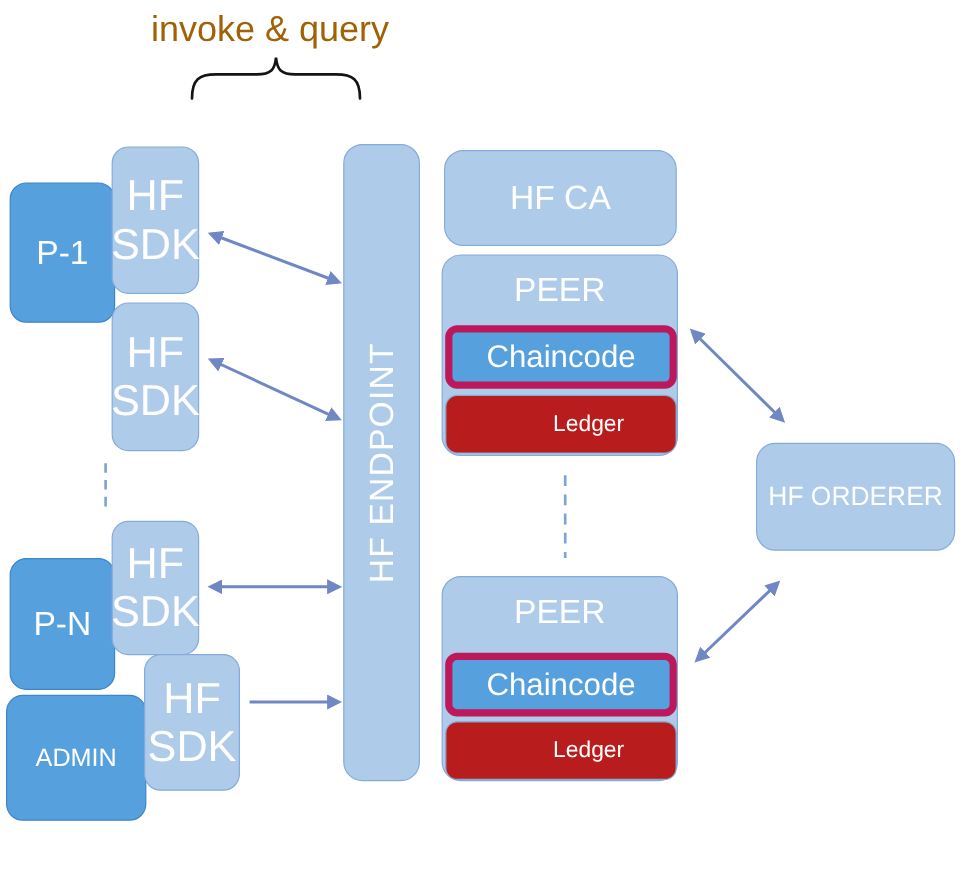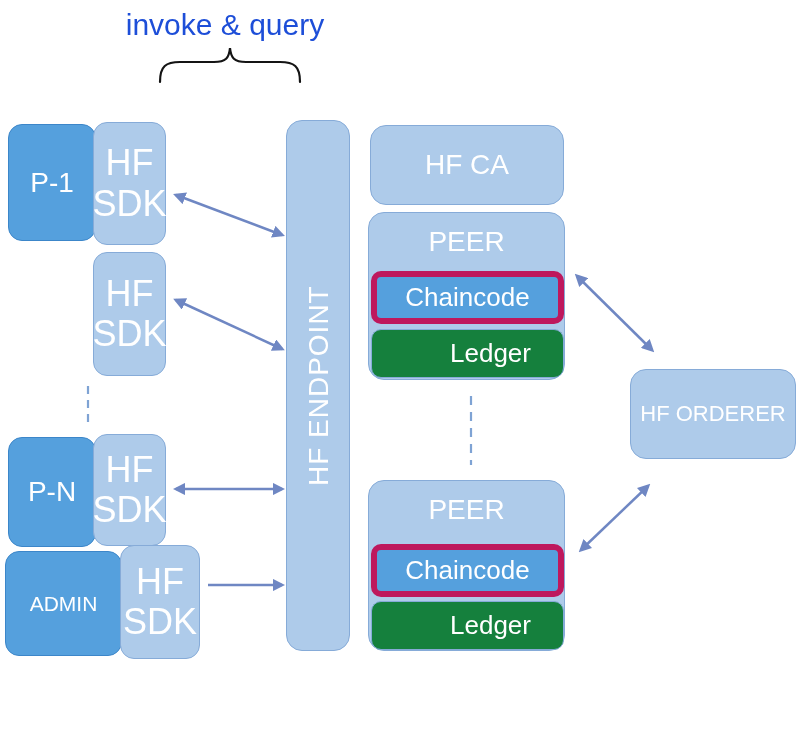--- a/index.html
+++ b/index.html
@@ -5,21 +5,21 @@
   * { margin:0; padding:0; box-sizing:border-box; }
   html,body { background:#ffffff; font-family:"Liberation Sans", sans-serif; }
   .canvas { position:relative; width:800px; height:729px; background:#ffffff; overflow:hidden; }
 
   .box { position:absolute; display:flex; align-items:center; justify-content:center;
          text-align:center; color:#ffffff; line-height:1.12; }
 
   .dark  { background:#55A0DD; border:1.5px solid #3C86C9; border-radius:14px; }
   .light { background:#AECBEA; border:1.5px solid #86ABD8; border-radius:14px; }
 
-  .client { font-size:28px; }
+  .client { font-size:28px;margin-top:28px; }
   .sdk    { font-size:36px; z-index:3; }
 
   .p1  { left:8px;  top:124px; width:88px;  height:117px; z-index:2; }
   .p1s { left:93px; top:122px; width:73px;  height:123px; }
   .p2  { left:8px;  top:255px; width:88px;  height:123px; z-index:2; }
   .p2s { left:93px; top:252px; width:73px;  height:124px; }
   .pn  { left:8px;  top:437px; width:88px;  height:110px; z-index:2; }
   .pns { left:93px; top:434px; width:73px;  height:112px; }
   .adm { left:5px;  top:551px; width:117px; height:105px; font-size:21px; z-index:2; }
   .adms{ left:120px;top:545px; width:80px;  height:114px; }
@@ -31,27 +31,27 @@
   .ca { left:370px; top:125px; width:194px; height:80px; font-size:28px; border-radius:16px; }
 
   .peer-outer { border-radius:16px; align-items:flex-start; padding-top:13px; font-size:28px; }
   .peer1 { left:368px; top:212px; width:197px; height:168px; }
   .peer2 { left:368px; top:480px; width:197px; height:171px; }
 
   .chain { background:#55A0DD; border:6px solid #be185d; border-radius:10px; font-size:26px; z-index:3; }
   .chain1 { left:371px; top:271px; width:193px; height:53px; }
   .chain2 { left:371px; top:544px; width:193px; height:53px; }
 
-  .ledger { background:#15803d; border:1.5px solid #86ABD8; border-radius:10px; font-size:26px; z-index:3;padding-left:46px; }
+  .ledger { background:#b91c1c; border:1.5px solid #86ABD8; border-radius:10px; font-size:19px; z-index:3;padding-left:46px; }
   .ledger1 { left:371px; top:329px; width:193px; height:49px; }
   .ledger2 { left:371px; top:601px; width:193px; height:49px; }
 
   .orderer { left:630px; top:369px; width:166px; height:90px; font-size:22px; border-radius:16px;text-align:right; }
 
-  .text-label { position:absolute; color:#1d4ed8; font-size:30px; text-align:center; }
+  .text-label { position:absolute; color:#a16207; font-size:30px; text-align:center; }
   .top-label  { left:95px;  top:8px;   width:260px; }
   .bottom-label { left:150px; top:686px; width:180px; }
 
   svg.overlay { position:absolute; left:0; top:0; z-index:5; pointer-events:none; }
 </style>
 </head>
 <body>
 
 <div class="canvas">
 

